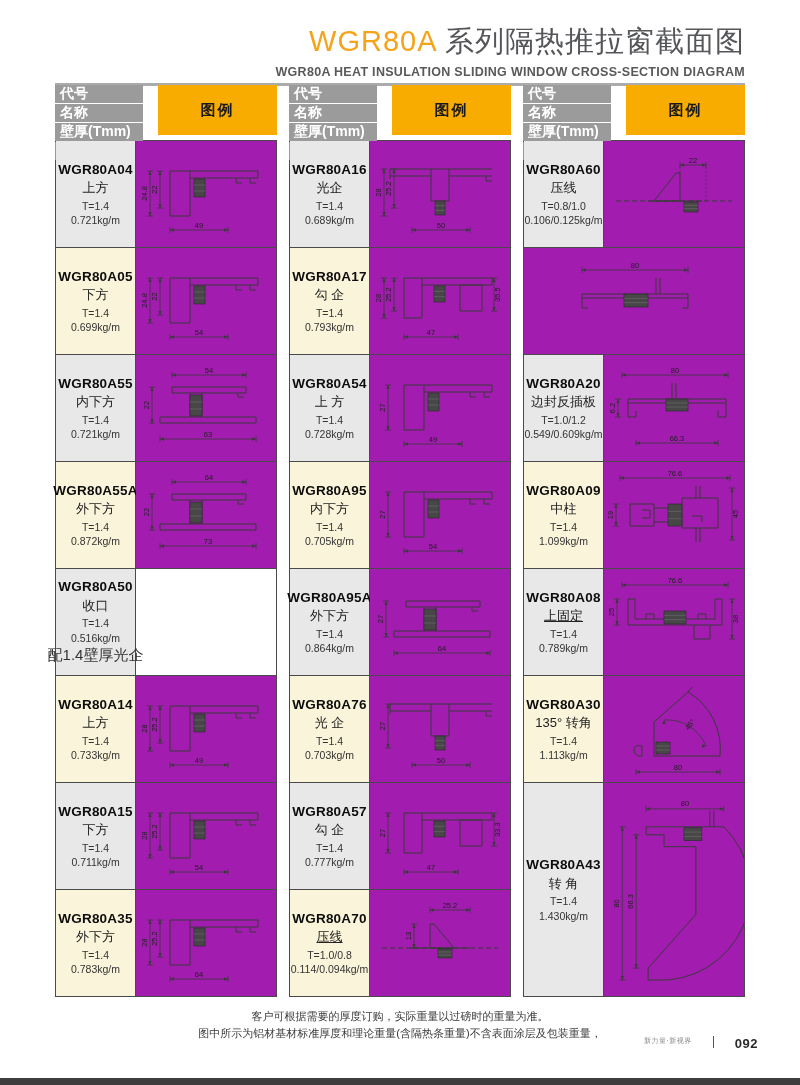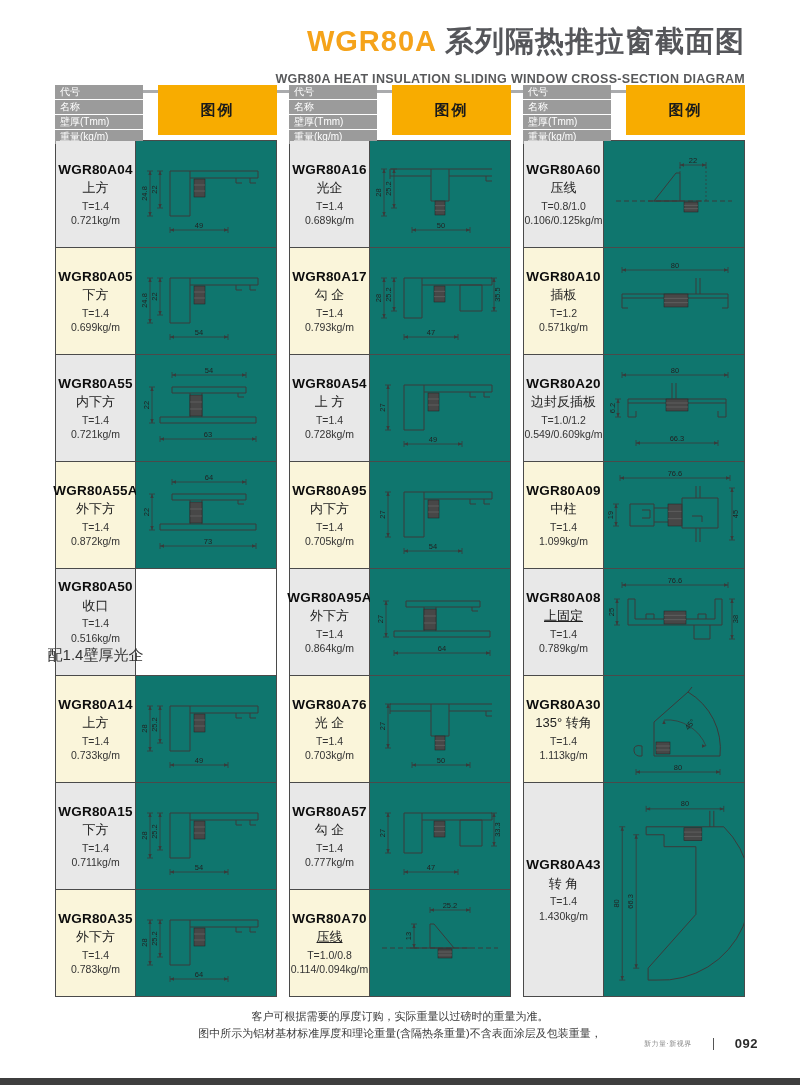--- a/index.html
+++ b/index.html
@@ -1,44 +1,44 @@
 <!DOCTYPE html>
 <html style="--accent: #F8AC00; --title-orange: #F5A31A; --header-gray: #9B9B9B; --label-gray: #E8E8E8; --label-cream: #FAF5DA; --border: #4A4A4A;"><head>
 <meta charset="utf-8">
 <style>
 *{margin:0;padding:0;box-sizing:border-box}
 html,body{width:800px;height:1085px}
 body{background:#ffffff;position:relative;font-family:"Liberation Sans",sans-serif;overflow:hidden}
 .title-wrap{position:absolute;top:26px;left:55px;width:690px;text-align:right}
-.t-line{font-weight:bold;font-size:29px;line-height:1.05;letter-spacing:1px;white-space:nowrap}
+.t-line{font-weight:normal;font-size:29px;line-height:1.05;letter-spacing:1px;white-space:nowrap}
 .t-code{color:var(--title-orange,#F5A31A)}
 .t-cn{color:#55565a}
-.t-en{font-weight:bold;font-size:12.5px;color:#58595b;margin-top:16px;letter-spacing:.3px}
+.t-en{font-weight:bold;font-size:12.5px;color:#58595b;margin-top:9px;letter-spacing:.3px}
 .t-rule{height:3px;background:#aaabad;margin-top:4px}
 .grid{position:absolute;top:85px;left:55px;width:690px;display:flex;gap:12px;align-items:flex-start}
 .column{width:222px}
 .col-header{display:flex;height:50px;margin-bottom:6px}
 .hdr-labels{width:88px;display:flex;flex-direction:column;gap:1px}
-.hdr-row{flex:1;background:var(--header-gray,#9B9B9B);color:#fff;font-size:10px;font-weight:normal;display:flex;align-items:center;padding-left:5px;white-space:nowrap}
+.hdr-row{flex:1;background:var(--header-gray,#9B9B9B);color:#fff;font-size:14px;font-weight:bold;display:flex;align-items:center;padding-left:5px;white-space:nowrap}
 .hdr-legend{flex:1;background:var(--accent,#F8AC00);margin-left:15px;display:flex;align-items:center;justify-content:center;font-size:15px;font-weight:bold;color:#1a1a1a;letter-spacing:2px}
 .cell{display:flex;height:108px;border:1px solid var(--border,#4A4A4A);margin-top:-1px;background:#fff}
 .cell.double{height:215px}
 .cell-label{width:80px;border-right:1px solid var(--border,#4A4A4A);display:flex;flex-direction:column;align-items:center;justify-content:center;text-align:right;padding:2px;gap:2.5px}
 .tone-gray{background:var(--label-gray,#E8E8E8)}
 .tone-cream{background:var(--label-cream,#FAF5DA)}
 .p-code{font-size:13.5px;font-weight:bold;color:#0d0d0d;letter-spacing:.2px;white-space:nowrap}
 .p-name{font-size:13px;color:#222}
 .uline{text-decoration:underline}
 .p-t,.p-w{font-size:10.5px;color:#333}
 .p-extra{font-size:15px;color:#333;white-space:nowrap}
-.cell-draw{flex:1;position:relative;background:#0f766e}
+.cell-draw{flex:1;position:relative;background:#a21caf}
 .cell-draw svg{position:absolute;inset:0;width:100%;height:100%}
 svg text{font-family:"Liberation Sans",sans-serif;fill:#222}
 .footer{position:absolute;top:1008px;left:55px;width:690px;text-align:center;font-size:11px;color:#3a3a3a;line-height:1.55}
-.pageno{position:absolute;top:1036px;right:42px;display:flex;align-items:center;gap:21px}
+.pageno{position:absolute;top:1036px;right:42px;display:flex;gap:21px}
 .brand{font-size:7px;color:#8a8a8a;letter-spacing:.5px}
 .pbar{width:1px;height:12px;background:#555}
 .num{font-size:13px;font-weight:bold;color:#2b2b2b;letter-spacing:.5px}
 .bottom-strip{position:absolute;bottom:0;left:0;width:100%;height:7px;background:#3e3e3e}
 </style>
 </head>
 <body>
 
 <div class="title-wrap">
   <div class="t-line"><span class="t-code">WGR80A</span> <span class="t-cn">系列隔热推拉窗截面图</span></div>
@@ -526,26 +526,20 @@
             <path d="M76,64.33333333333333 h14 M76,67.66666666666667 h14" fill="none" stroke="#6e6e6e" stroke-width="0.6"></path>
             <path d="M72,26 V32 M98,26 V60" fill="none" stroke="#3A3A3A" stroke-width="0.7" stroke-dasharray="2,2"></path>
             <path d="M72,21 V27 M98,21 V27 M72,24 H98" fill="none" stroke="#3A3A3A" stroke-width="0.8"></path>
             <polygon points="72,24 76,22.3 76,25.7" fill="#3A3A3A"></polygon>
             <polygon points="98,24 94,22.3 94,25.7" fill="#3A3A3A"></polygon>
             <text x="85" y="21.5" text-anchor="middle" font-size="7.5">22</text>
           </svg>
         </div>
       </div>
       <div class="cell">
-        <div class="cell-label tone-cream">
-          <div class="p-code">WGR80A10</div>
-          <div class="p-name">插板</div>
-          <div class="p-t">T=1.2</div>
-          <div class="p-w">0.571kg/m</div>
-        </div>
         <div class="cell-draw">
           <svg viewBox="0 0 132 106" preserveAspectRatio="xMidYMid meet">
             <path d="M14,19 V25 M120,19 V25 M14,22 H120" fill="none" stroke="#3A3A3A" stroke-width="0.8"></path>
             <polygon points="14,22 18,20.3 18,23.7" fill="#3A3A3A"></polygon>
             <polygon points="120,22 116,20.3 116,23.7" fill="#3A3A3A"></polygon>
             <text x="67" y="19.5" text-anchor="middle" font-size="7.5">80</text>
             <path d="M14,46 H120 M14,50 H56 M80,50 H120" fill="none" stroke="#3A3A3A" stroke-width="1"></path>
             <path d="M14,46 V60 h6 M120,46 V60 h-6" fill="none" stroke="#3A3A3A" stroke-width="1"></path>
             <rect x="56" y="46" width="24" height="13" fill="#474747" stroke="#222" stroke-width="0.5"></rect>
             <path d="M56,50.333333333333336 h24 M56,54.666666666666664 h24" fill="none" stroke="#6e6e6e" stroke-width="0.6"></path>

